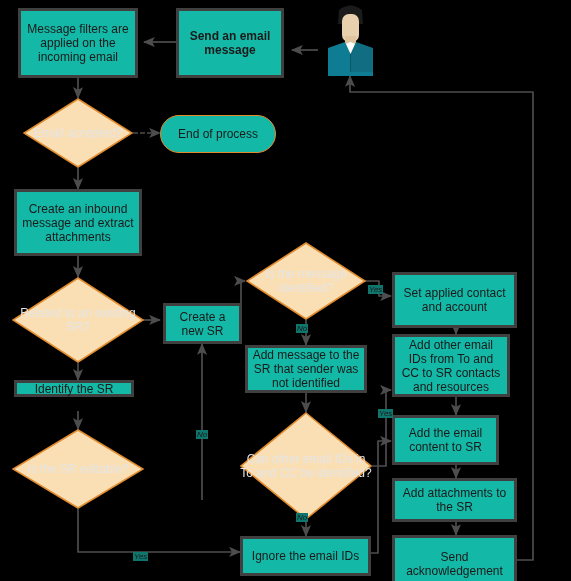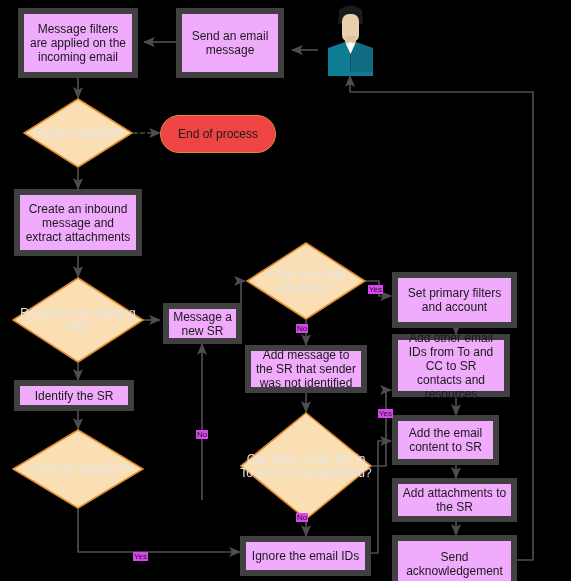--- a/index.html
+++ b/index.html
@@ -16,51 +16,52 @@
     position:absolute;
     box-sizing:border-box;
     display:flex;align-items:center;justify-content:center;
     text-align:center;
     color:#1a1a1a;
     font-size:12px;
     line-height:14px;
     padding:2px 4px;
   }
   .proc{
-    background:#f0abfc;
-    border:6px solid #404040;
+    background:#14b8a6;
+    border:3px solid #404040;
   }
   .term{
-    background:#ef4444;
+    background:#14b8a6;
     border:1.5px solid #e08b2e;
     border-radius:20px;
   }
   .dec{
     background:transparent;
     border:none;
     padding:0;
   }
   .dec .dec-label{
     position:relative;z-index:2;
     color:#e5e5e5;font-size:12px;line-height:14px;
     width:100%;text-align:center;
   }
   .dec .dec-shape{
     position:absolute;left:0;top:0;width:100%;height:100%;z-index:1;
   }
   .edge-label{
     position:absolute;
-    background:#d946ef;
+    background:#0f766e;
     color:#1a1a1a;
     font-size:8px;
     line-height:9px;
     padding:0 1px;
     border:0;
     white-space:nowrap;
     z-index:5;
+    font-style:italic;
   }
   .person{position:absolute;}
 </style>
 </head>
 <body>
 
 <div id="stage">
 
   <svg id="edges" viewBox="0 0 571 581" xmlns="http://www.w3.org/2000/svg">
     <defs>
@@ -125,43 +126,43 @@
     <rect x="24" y="12" width="17" height="28" rx="7" fill="#e8cfae"></rect>
     <rect x="27" y="34" width="11" height="10" fill="#e0c49f"></rect>
     <path d="M32.5,40 L42,44 L32.5,52 L23,44 Z" fill="#ffffff"></path>
     <path d="M10,46 L27,40 L32.5,52 L32.5,74 L10,74 Z" fill="#0e7c92"></path>
     <path d="M55,46 L38,40 L32.5,52 L32.5,74 L55,74 Z" fill="#116d82"></path>
     <rect x="10" y="70" width="45" height="4" fill="#0e7c92"></rect>
   </svg>
 
   <div class="node proc" style="left:18px;top:8px;width:120px;height:70px;">Message filters are applied on the incoming email</div>
 
-  <div class="node proc" style="left:176px;top:8px;width:108px;height:70px;">Send an email message</div>
+  <div class="node proc" style="left:176px;top:8px;width:108px;height:70px;font-weight:bold;">Send an email message</div>
 
   <div class="node dec" style="left:23px;top:98px;width:110px;height:70px;">
     <svg class="dec-shape" viewBox="0 0 110 70" preserveAspectRatio="none" xmlns="http://www.w3.org/2000/svg">
       <polygon points="55,1 109,35 55,69 1,35" fill="#fadfb4" stroke="#e08b2e" stroke-width="1.6"></polygon>
     </svg>
     <div class="dec-label">Email accepted?</div>
   </div>
 
   <div class="node term" style="left:160px;top:115px;width:116px;height:38px;">End of process</div>
 
   <div class="node proc" style="left:14px;top:189px;width:128px;height:67px;">Create an inbound message and extract attachments</div>
 
   <div class="node dec" style="left:12px;top:277px;width:132px;height:86px;">
     <svg class="dec-shape" viewBox="0 0 132 86" preserveAspectRatio="none" xmlns="http://www.w3.org/2000/svg">
       <polygon points="66,1 131,43 66,85 1,43" fill="#fadfb4" stroke="#e08b2e" stroke-width="1.6"></polygon>
     </svg>
     <div class="dec-label">Related to an existing SR?</div>
   </div>
 
-  <div class="node proc" style="left:163px;top:303px;width:79px;height:41px;">Message a new SR</div>
-
-  <div class="node proc" style="left:14px;top:380px;width:120px;height:31px;">Identify the SR</div>
+  <div class="node proc" style="left:163px;top:303px;width:79px;height:41px;">Create a new SR</div>
+
+  <div class="node proc" style="left:14px;top:380px;width:120px;height:17px;">Identify the SR</div>
 
   <div class="node dec" style="left:12px;top:429px;width:132px;height:80px;">
     <svg class="dec-shape" viewBox="0 0 132 80" preserveAspectRatio="none" xmlns="http://www.w3.org/2000/svg">
       <polygon points="66,1 131,40 66,79 1,40" fill="#fadfb4" stroke="#e08b2e" stroke-width="1.6"></polygon>
     </svg>
     <div class="dec-label">Is the SR editable?</div>
   </div>
 
   <div class="node dec" style="left:246px;top:242px;width:120px;height:78px;">
     <svg class="dec-shape" viewBox="0 0 120 78" preserveAspectRatio="none" xmlns="http://www.w3.org/2000/svg">
@@ -174,21 +175,21 @@
     <svg class="dec-shape" viewBox="0 0 132 108" preserveAspectRatio="none" xmlns="http://www.w3.org/2000/svg">
       <polygon points="66,1 131,54 66,107 1,54" fill="#fadfb4" stroke="#e08b2e" stroke-width="1.6"></polygon>
     </svg>
     <div class="dec-label">Can other email IDs in To and CC be identified?</div>
   </div>
 
   <div class="node proc" style="left:245px;top:345px;width:122px;height:48px;">Add message to the SR that sender was not identified</div>
 
   <div class="node proc" style="left:240px;top:536px;width:131px;height:40px;">Ignore the email IDs</div>
 
-  <div class="node proc" style="left:392px;top:272px;width:125px;height:56px;">Set primary filters and account</div>
+  <div class="node proc" style="left:392px;top:272px;width:125px;height:56px;">Set applied contact and account</div>
 
   <div class="node proc" style="left:392px;top:334px;width:118px;height:63px;">Add other email IDs from To and CC to SR contacts and resources</div>
 
   <div class="node proc" style="left:392px;top:415px;width:107px;height:50px;">Add the email content to SR</div>
 
   <div class="node proc" style="left:392px;top:478px;width:125px;height:44px;">Add attachments to the SR</div>
 
   <div class="node proc" style="left:392px;top:535px;width:125px;height:57px;">Send acknowledgement</div>
 
   <div class="edge-label" style="left:368px;top:285px;">Yes</div>

